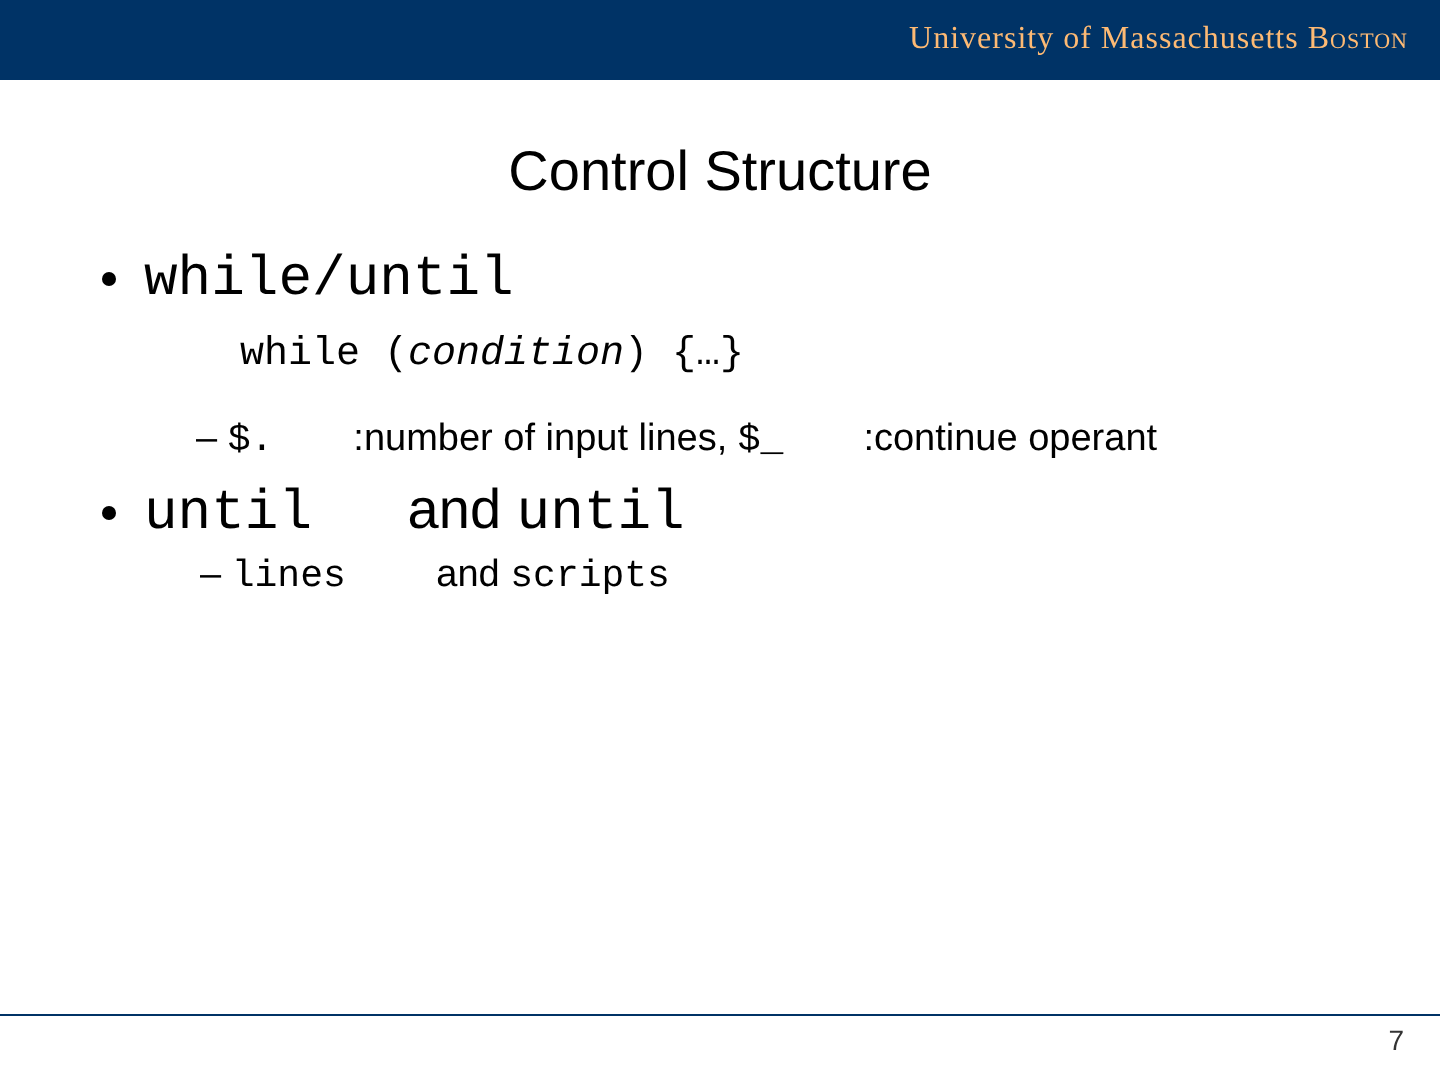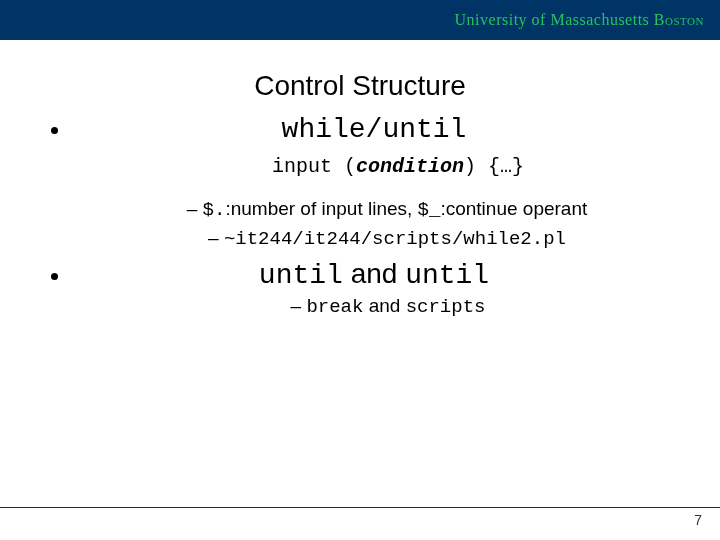--- a/index.html
+++ b/index.html
@@ -1,34 +1,34 @@
 <!DOCTYPE html>
 <html><head>
 <meta charset="utf-8">
 <style>
   * { margin: 0; padding: 0; box-sizing: border-box; }
   html, body { width: 720px; height: 540px; font-family: Arial, Helvetica, sans-serif; background: #fff; color: #000; }
   .slide { position: relative; width: 720px; height: 540px; }
   .header-bar { position: absolute; top: 0; left: 0; width: 100%; height: 40px; background: #003366; display: flex; align-items: center; justify-content: flex-end; padding-right: 16px; }
-  .header-text { color: #22c55e; font-family: Georgia, 'Times New Roman', serif; font-size: 16px; letter-spacing: 0.5px; }
+  .header-text { color: #fdba74; font-family: Georgia, 'Times New Roman', serif; font-size: 16px; letter-spacing: 0.5px; }
   .header-text .boston { font-variant: small-caps; letter-spacing: 0.5px; }
   .title { position: absolute; top: 70px; left: 0; width: 100%; text-align: center; font-size: 28px; font-weight: 400; font-family: Arial, Helvetica, sans-serif; }
-  .content { position: absolute; top: 114px; left: 46px; width: 630px; text-align: center; }
+  .content { position: absolute; top: 125px; left: 46px; width: 630px; }
   ul.bulleted { list-style: disc; padding-left: 0; margin-left: 10px; }
   ul.bulleted > li { font-size: 28px; font-family: 'Courier New', monospace; margin-bottom: 8px; list-style-position: outside; margin-left: 16px; }
   ul.bulleted > li::marker { font-family: Arial, sans-serif; font-size: 24px; }
   .code-block { margin-left: 48px; margin-top: 10px; }
   .code-line { font-family: 'Courier New', monospace; font-size: 20px; margin-bottom: 2px; }
-  .italic { font-style: italic; font-weight: bold; }
+  .italic { font-style: italic; }
   .sub-block { margin-top: 14px; }
   ul.dashed { list-style: none; padding-left: 26px; margin-top: 20px; }
   ul.dashed > li { font-size: 19px; font-family: Arial, sans-serif; margin-bottom: 6px; }
   ul.dashed > li::before { content: "– "; }
   .mono { font-family: 'Courier New', monospace; }
-  .sans { font-family: Arial, sans-serif; }
+  .sans { font-family: Arial, sans-serif; margin-left: 40px; }
   .sub-dashed { list-style: none; padding-left: 28px; margin-top: 4px; }
   .sub-dashed > li { font-size: 19px; font-family: Arial, sans-serif; }
   .sub-dashed > li::before { content: "– "; }
   .second-bullet { margin-top: 8px; }
   .page-number { position: absolute; bottom: 12px; right: 18px; font-size: 14px; color: #333; font-family: Arial, sans-serif; }
   .footer-line { position: absolute; bottom: 32px; left: 0; width: 100%; height: 1px; background: #003366; }
 </style>
 </head>
 <body>
 
@@ -42,32 +42,31 @@
   </div>
 
   <div class="title">Control Structure</div>
 
   <div class="content">
     <ul class="bulleted">
       <li>
         <span>while/until</span>
         <div class="code-block">
           <div class="code-line">
-            <span>input (</span><span class="italic">condition</span><span>) {…}</span>
+            <span>while (</span><span class="italic">condition</span><span>) {…}</span>
           </div>
         </div>
         <ul class="dashed">
           <li><span class="mono">$.</span><span class="sans">:number of input lines, </span><span class="mono">$_</span><span class="sans">:continue operant</span></li>
-          <li><span class="mono">~it244/it244/scripts/while2.pl</span></li>
         </ul>
       </li>
       <li class="second-bullet">
         <span class="mono">until</span><span class="sans"> and </span><span class="mono">until</span>
         <ul class="sub-dashed">
-          <li><span class="mono">break</span><span class="sans"> and </span><span class="mono">scripts</span></li>
+          <li><span class="mono">lines</span><span class="sans"> and </span><span class="mono">scripts</span></li>
         </ul>
       </li>
     </ul>
   </div>
 
   <div class="footer-line"></div>
   <div class="page-number">7</div>
 </div>
 
 </body></html>

